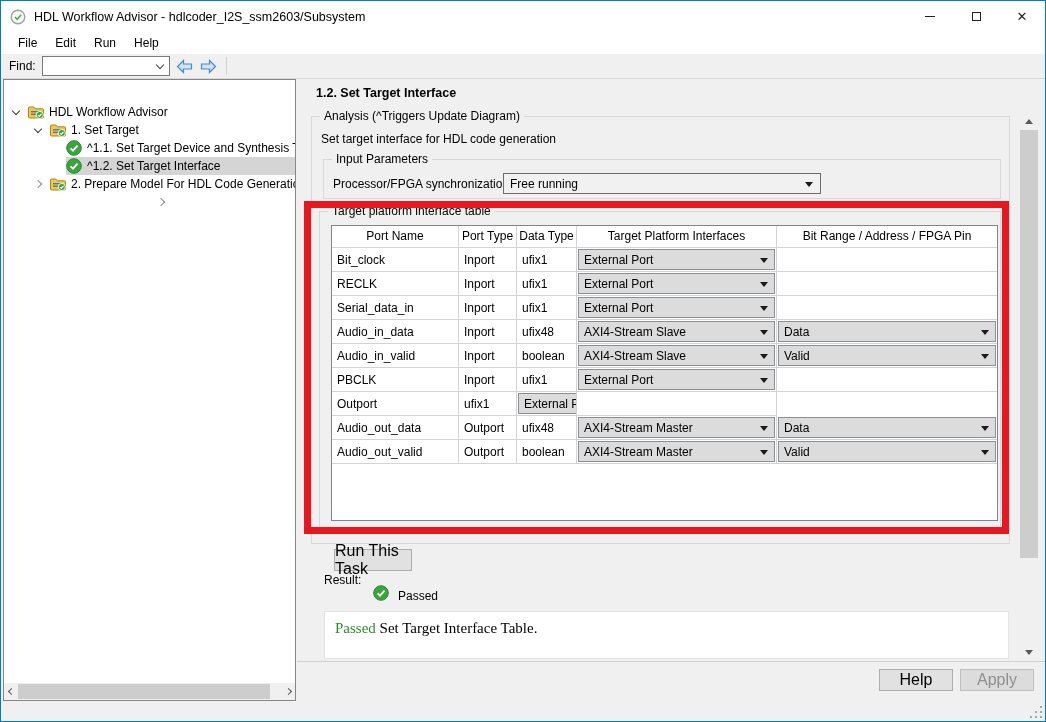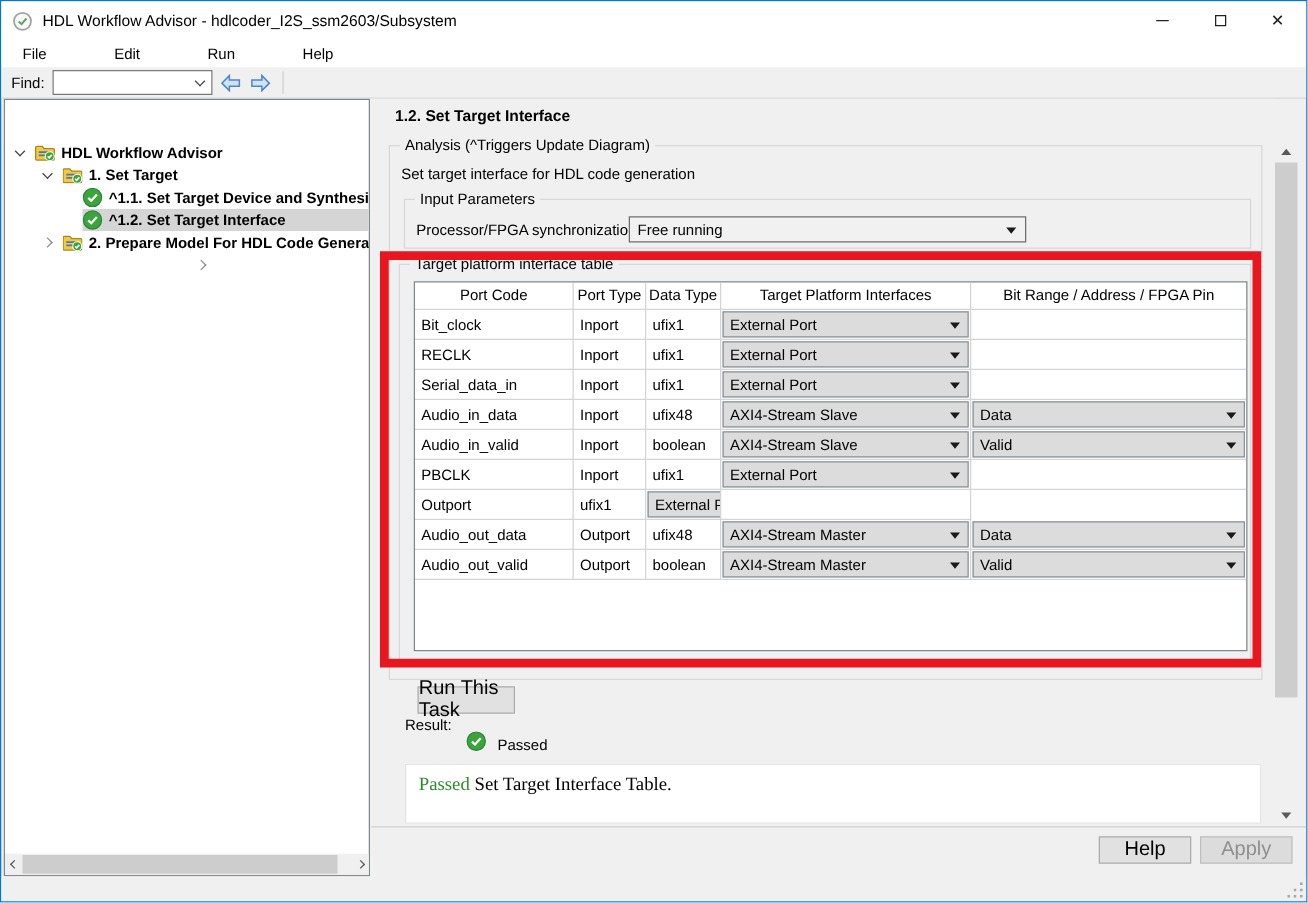--- a/index.html
+++ b/index.html
@@ -15,38 +15,38 @@
   .titlebar .app-icon { margin-left:9px; width:16px; height:16px; display:flex; }
   .titlebar .title-text { margin-left:8px; font-size:12.5px; }
   .win-controls { position:absolute; right:0; top:0; height:31px; display:flex; }
   .win-btn { width:46px; height:31px; display:flex; align-items:center; justify-content:center; }
   .glyph-min { width:10px; height:1px; background:#222; }
   .glyph-max { width:9px; height:9px; border:1px solid #222; }
   .glyph-close { font-size:13px; color:#222; line-height:1; }
 
   
   .menubar { position:absolute; left:0; top:31px; width:100%; height:22px; background:#ffffff;
-             display:flex; align-items:center; padding-left:8px;gap:36px; }
+             display:flex; align-items:center; padding-left:8px; }
   .menu-item { padding:3px 9px; }
 
   
   .findbar { position:absolute; left:0; top:53px; width:100%; height:25px; background:#f0f0f0;
              border-bottom:1px solid #d9d9d9; display:flex; align-items:center; }
   .find-label { margin-left:8px; }
   .find-combo { margin-left:6px; width:128px; height:20px; background:#fff; border:1px solid #7a7a7a;
                 display:flex; align-items:center; justify-content:flex-end; padding-right:6px; }
   .combo-arrow { width:6px; height:6px; border-right:1.4px solid #444; border-bottom:1.4px solid #444;
                  transform:rotate(45deg); margin-top:-3px; }
   .nav-arrow { margin-left:6px; width:18px; height:16px; display:flex; align-items:center; }
   .find-sep { margin-left:8px; width:1px; height:18px; background:#d0d0d0; }
 
   
   .tree-panel { position:absolute; left:2px; top:78px; width:293px; height:622px; background:#fff;
                 border:1px solid #82878c; overflow:hidden; }
-  .tree-rows { padding-top:33px;font-weight:bold; }
+  .tree-rows { padding-top:23px; }
   .tree-row { height:18px; display:flex; align-items:center; white-space:nowrap; overflow:hidden; }
   .chev-box { width:18px; height:18px; display:flex; align-items:center; flex:0 0 18px; }
   .chev { width:6px; height:6px; border-right:1.6px solid #3c3c3c; border-bottom:1.6px solid #3c3c3c;
           display:inline-block; margin-left:3px; }
   .chev.exp { transform:rotate(45deg); margin-top:-3px; }
   .chev.col { transform:rotate(-45deg); border-color:#8a8a8a; }
   .row-main { flex:1; display:flex; align-items:center; height:100%; overflow:hidden; }
   .tree-row.selected .row-main { background:#d5d5d5; }
   .tree-icon { width:16px; height:16px; display:flex; align-items:center; flex:0 0 16px; }
   .tree-label { margin-left:5px; white-space:nowrap; }
@@ -310,21 +310,21 @@
     <div class="combo sync-combo">
       <span>Free running</span>
     </div>
 
     <div class="groupbox gb-table">
       <span class="legend">Target platform interface table</span>
     </div>
 
     <div class="ptable">
       <div class="trow">
-          <div class="th">Port Code</div>
+          <div class="th">Port Name</div>
           <div class="th">Port Type</div>
           <div class="th">Data Type</div>
           <div class="th">Target Platform Interfaces</div>
           <div class="th">Bit Range / Address / FPGA Pin</div>
         </div>
       <div>
           <div class="trow">
             <div class="td">Bit_clock</div>
             <div class="td">Inport</div>
             <div class="td">ufix1</div>

